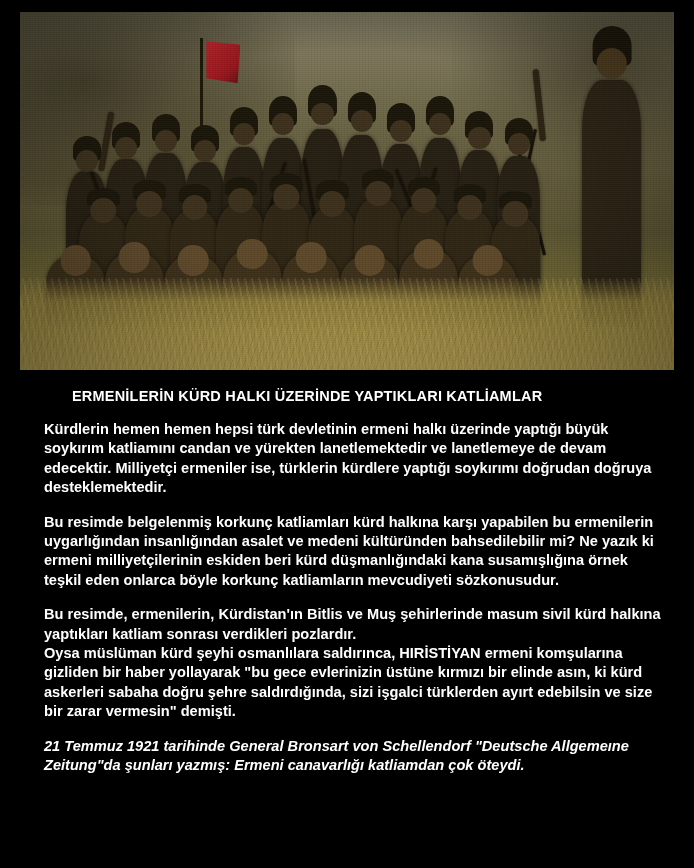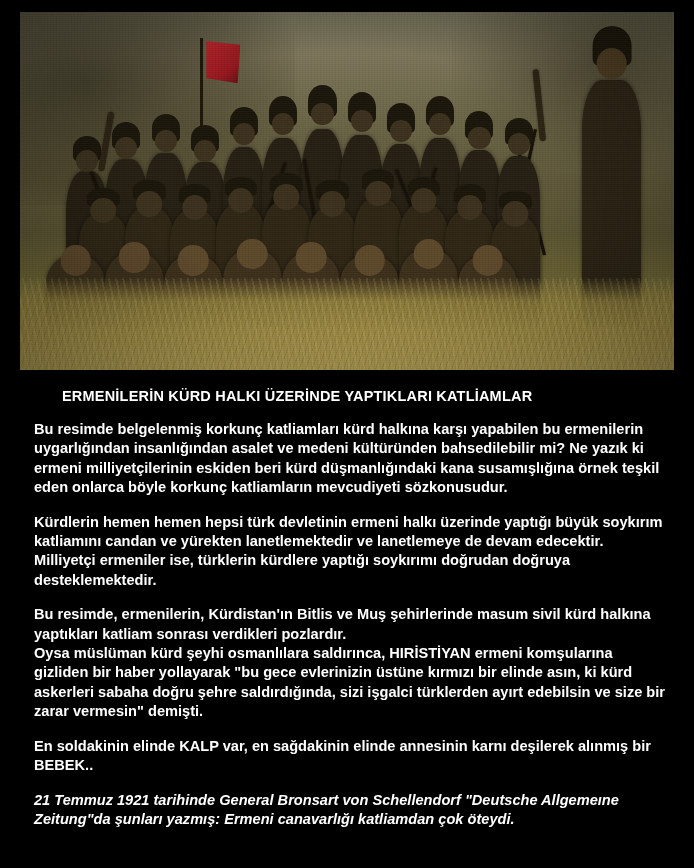--- a/index.html
+++ b/index.html
@@ -136,21 +136,21 @@
     position: absolute;
     inset: 0;
     background-image:
       repeating-linear-gradient(0deg, rgba(255,255,255,0.035) 0 1px, rgba(0,0,0,0) 1px 2px),
       repeating-linear-gradient(90deg, rgba(0,0,0,0.05) 0 1px, rgba(0,0,0,0) 1px 3px);
     pointer-events: none;
   }
 
   
   .text-block {
-    padding: 18px 28px 0 34px;
+    padding: 18px 28px 0 44px;
   }
   .doc-title {
     font-size: 14.5px;
     font-weight: bold;
     letter-spacing: 0.2px;
     margin: 0 0 16px 28px;
     color: #ffffff;
   }
   .para {
     font-size: 14.6px;
@@ -317,21 +317,20 @@
 
       <div class="ground"></div>
       <div class="grain"></div>
       <div class="vignette"></div>
     </div>
   </div>
 
   <div class="text-block">
     <div class="doc-title">ERMENİLERİN KÜRD HALKI ÜZERİNDE YAPTIKLARI KATLİAMLAR</div>
 
+    <p class="para">Kürdlerin hemen hemen hepsi türk devletinin ermeni halkı üzerinde yaptığı büyük soykırım katliamını candan ve yürekten lanetlemektedir ve lanetlemeye de devam edecektir. Milliyetçi ermeniler ise, türklerin kürdlere yaptığı soykırımı doğrudan doğruya desteklemektedir.</p>
     <p class="para">Bu resimde belgelenmiş korkunç katliamları kürd halkına karşı yapabilen bu ermenilerin uygarlığından insanlığından asalet ve medeni kültüründen bahsedilebilir mi? Ne yazık ki ermeni milliyetçilerinin eskiden beri kürd düşmanlığındaki kana susamışlığına örnek teşkil eden onlarca böyle korkunç katliamların mevcudiyeti sözkonusudur.</p>
-    <p class="para">Kürdlerin hemen hemen hepsi türk devletinin ermeni halkı üzerinde yaptığı büyük soykırım katliamını candan ve yürekten lanetlemektedir ve lanetlemeye de devam edecektir. Milliyetçi ermeniler ise, türklerin kürdlere yaptığı soykırımı doğrudan doğruya desteklemektedir.</p>
     <p class="para tight">Bu resimde, ermenilerin, Kürdistan'ın  Bitlis ve Muş şehirlerinde masum sivil kürd halkına yaptıkları katliam sonrası verdikleri pozlardır.</p>
     <p class="para">Oysa müslüman kürd şeyhi osmanlılara saldırınca, HIRİSTİYAN ermeni komşularına gizliden bir haber yollayarak "bu gece evlerinizin üstüne kırmızı bir elinde asın, ki kürd askerleri sabaha doğru şehre saldırdığında, sizi işgalci türklerden ayırt edebilsin ve size bir zarar vermesin" demişti.</p>
-    <p class="para">En soldakinin elinde KALP var, en sağdakinin elinde annesinin karnı deşilerek alınmış bir BEBEK..</p>
     <p class="para last">21 Temmuz 1921 tarihinde General Bronsart von Schellendorf "Deutsche Allgemeıne Zeitung"da şunları yazmış: Ermeni canavarlığı katliamdan çok öteydi.</p>
   </div>
 
 </div>
 
 </body></html>

